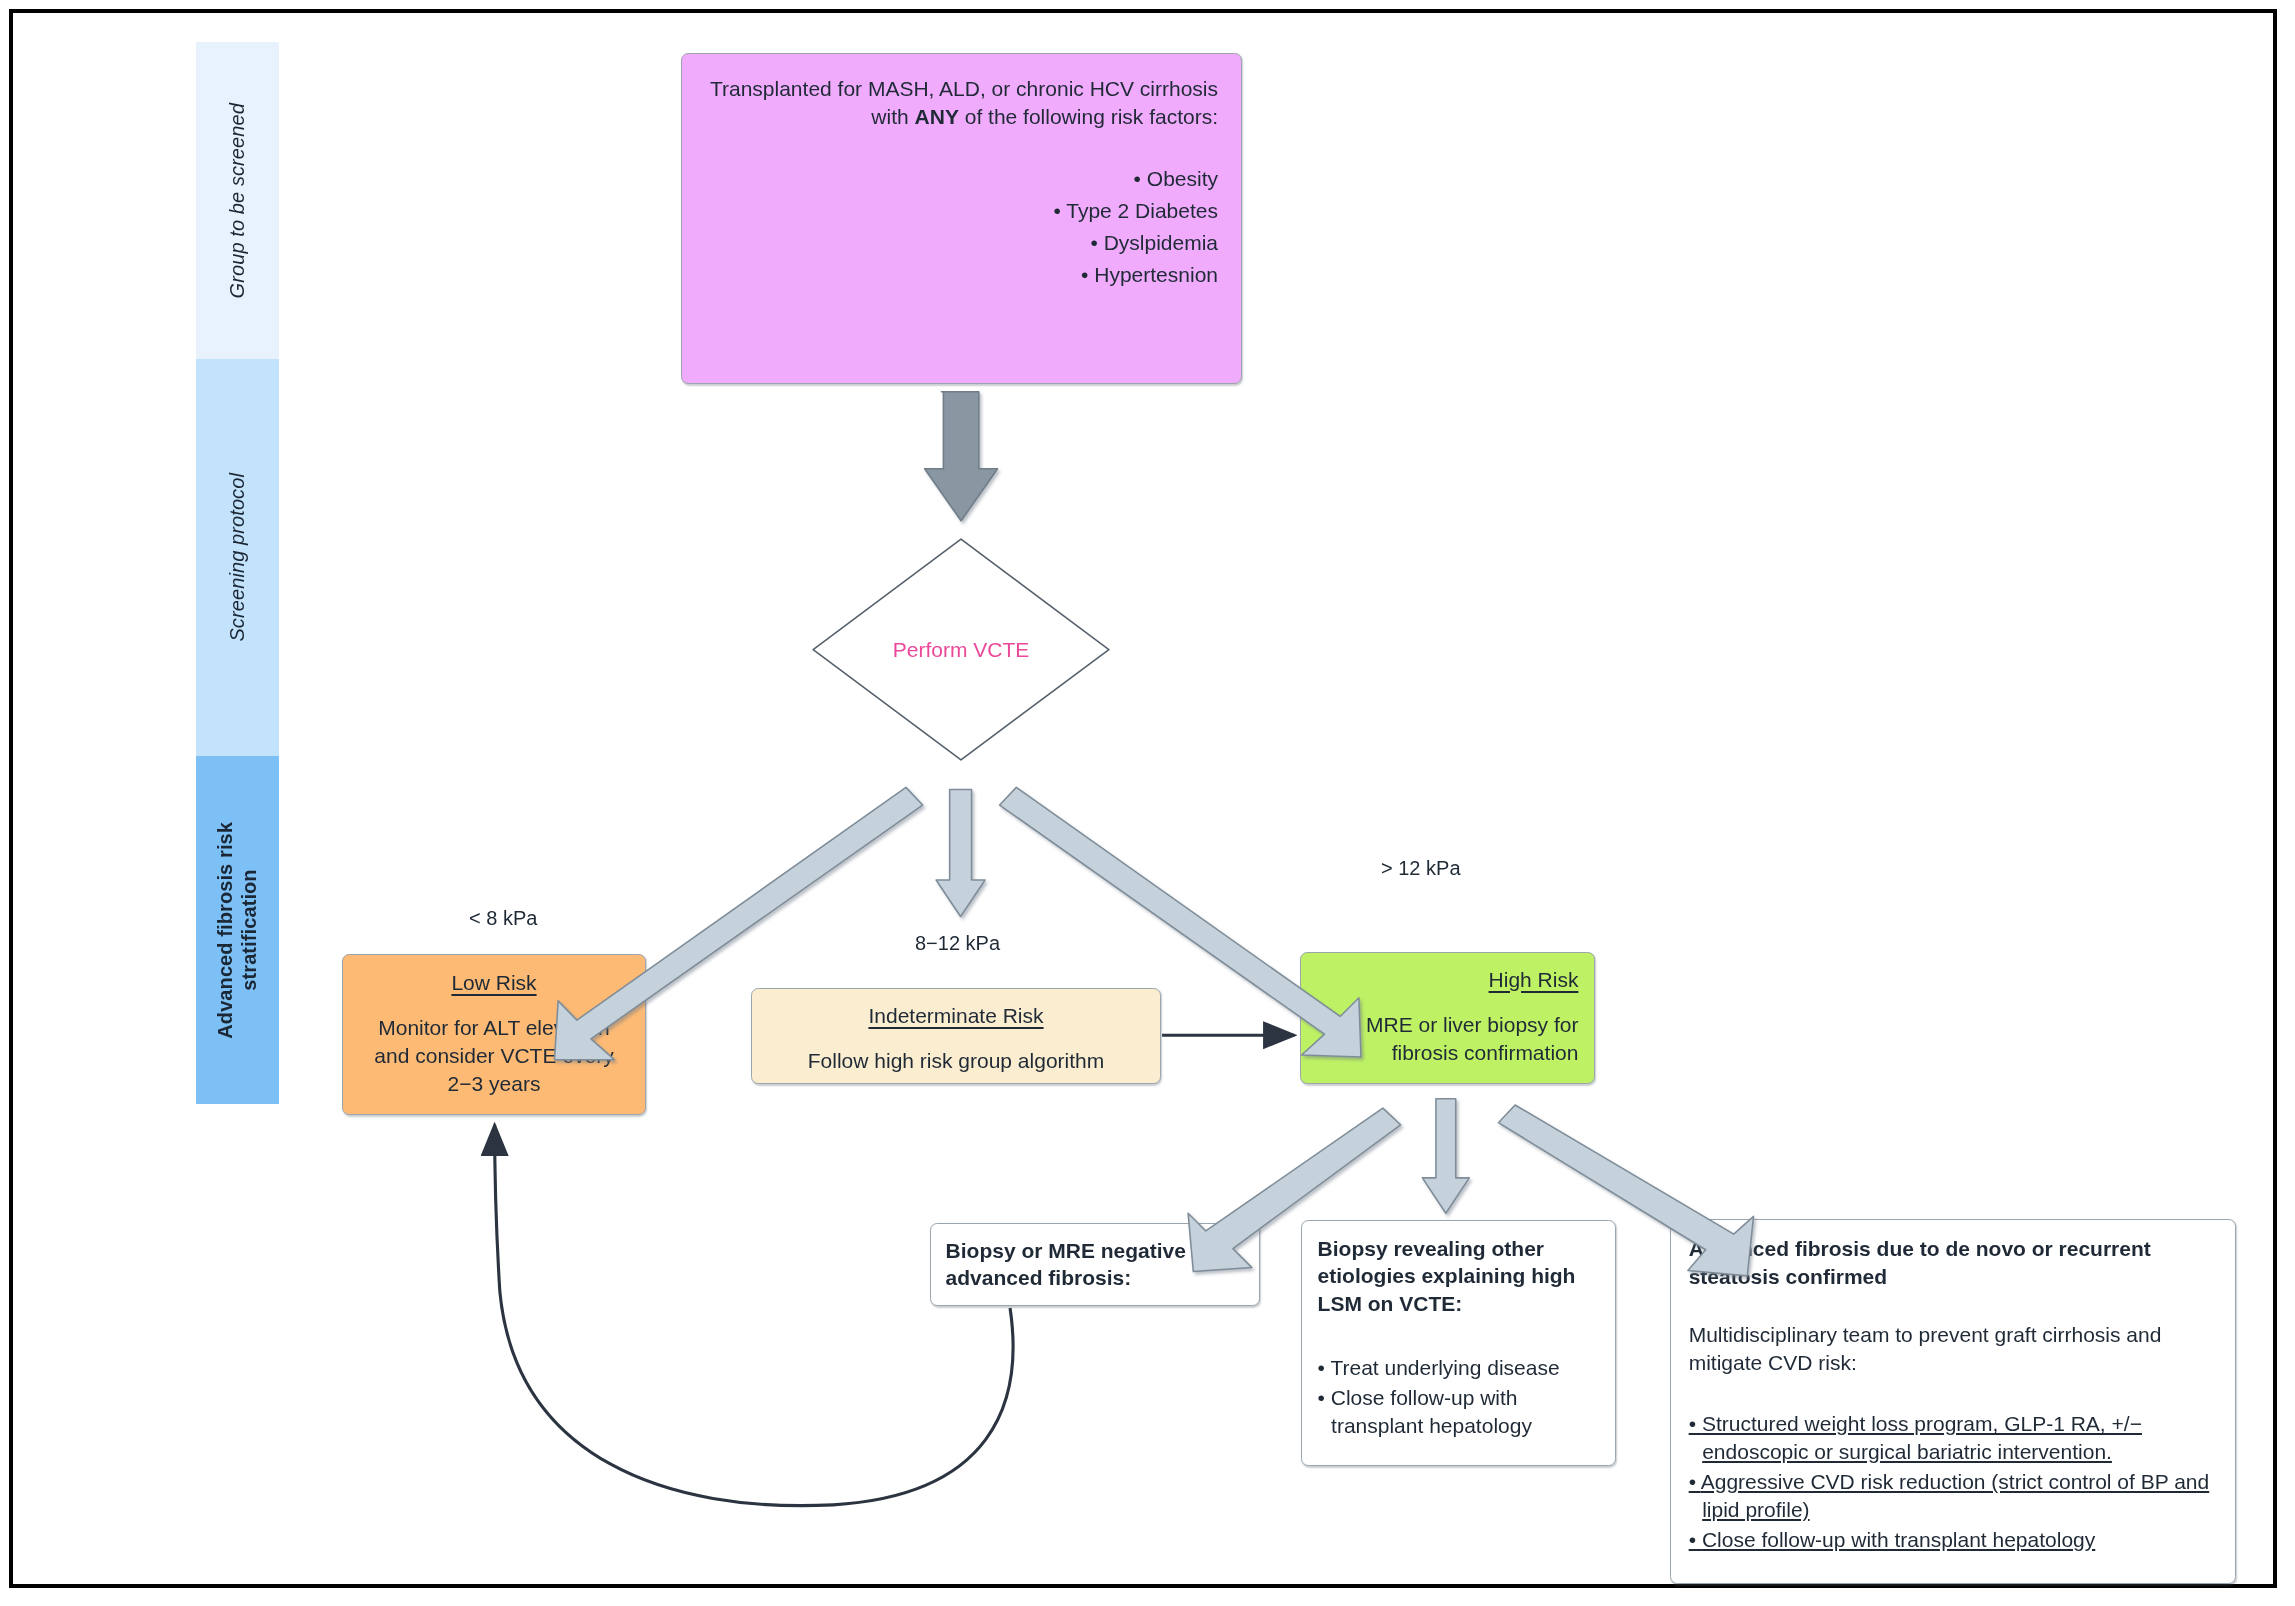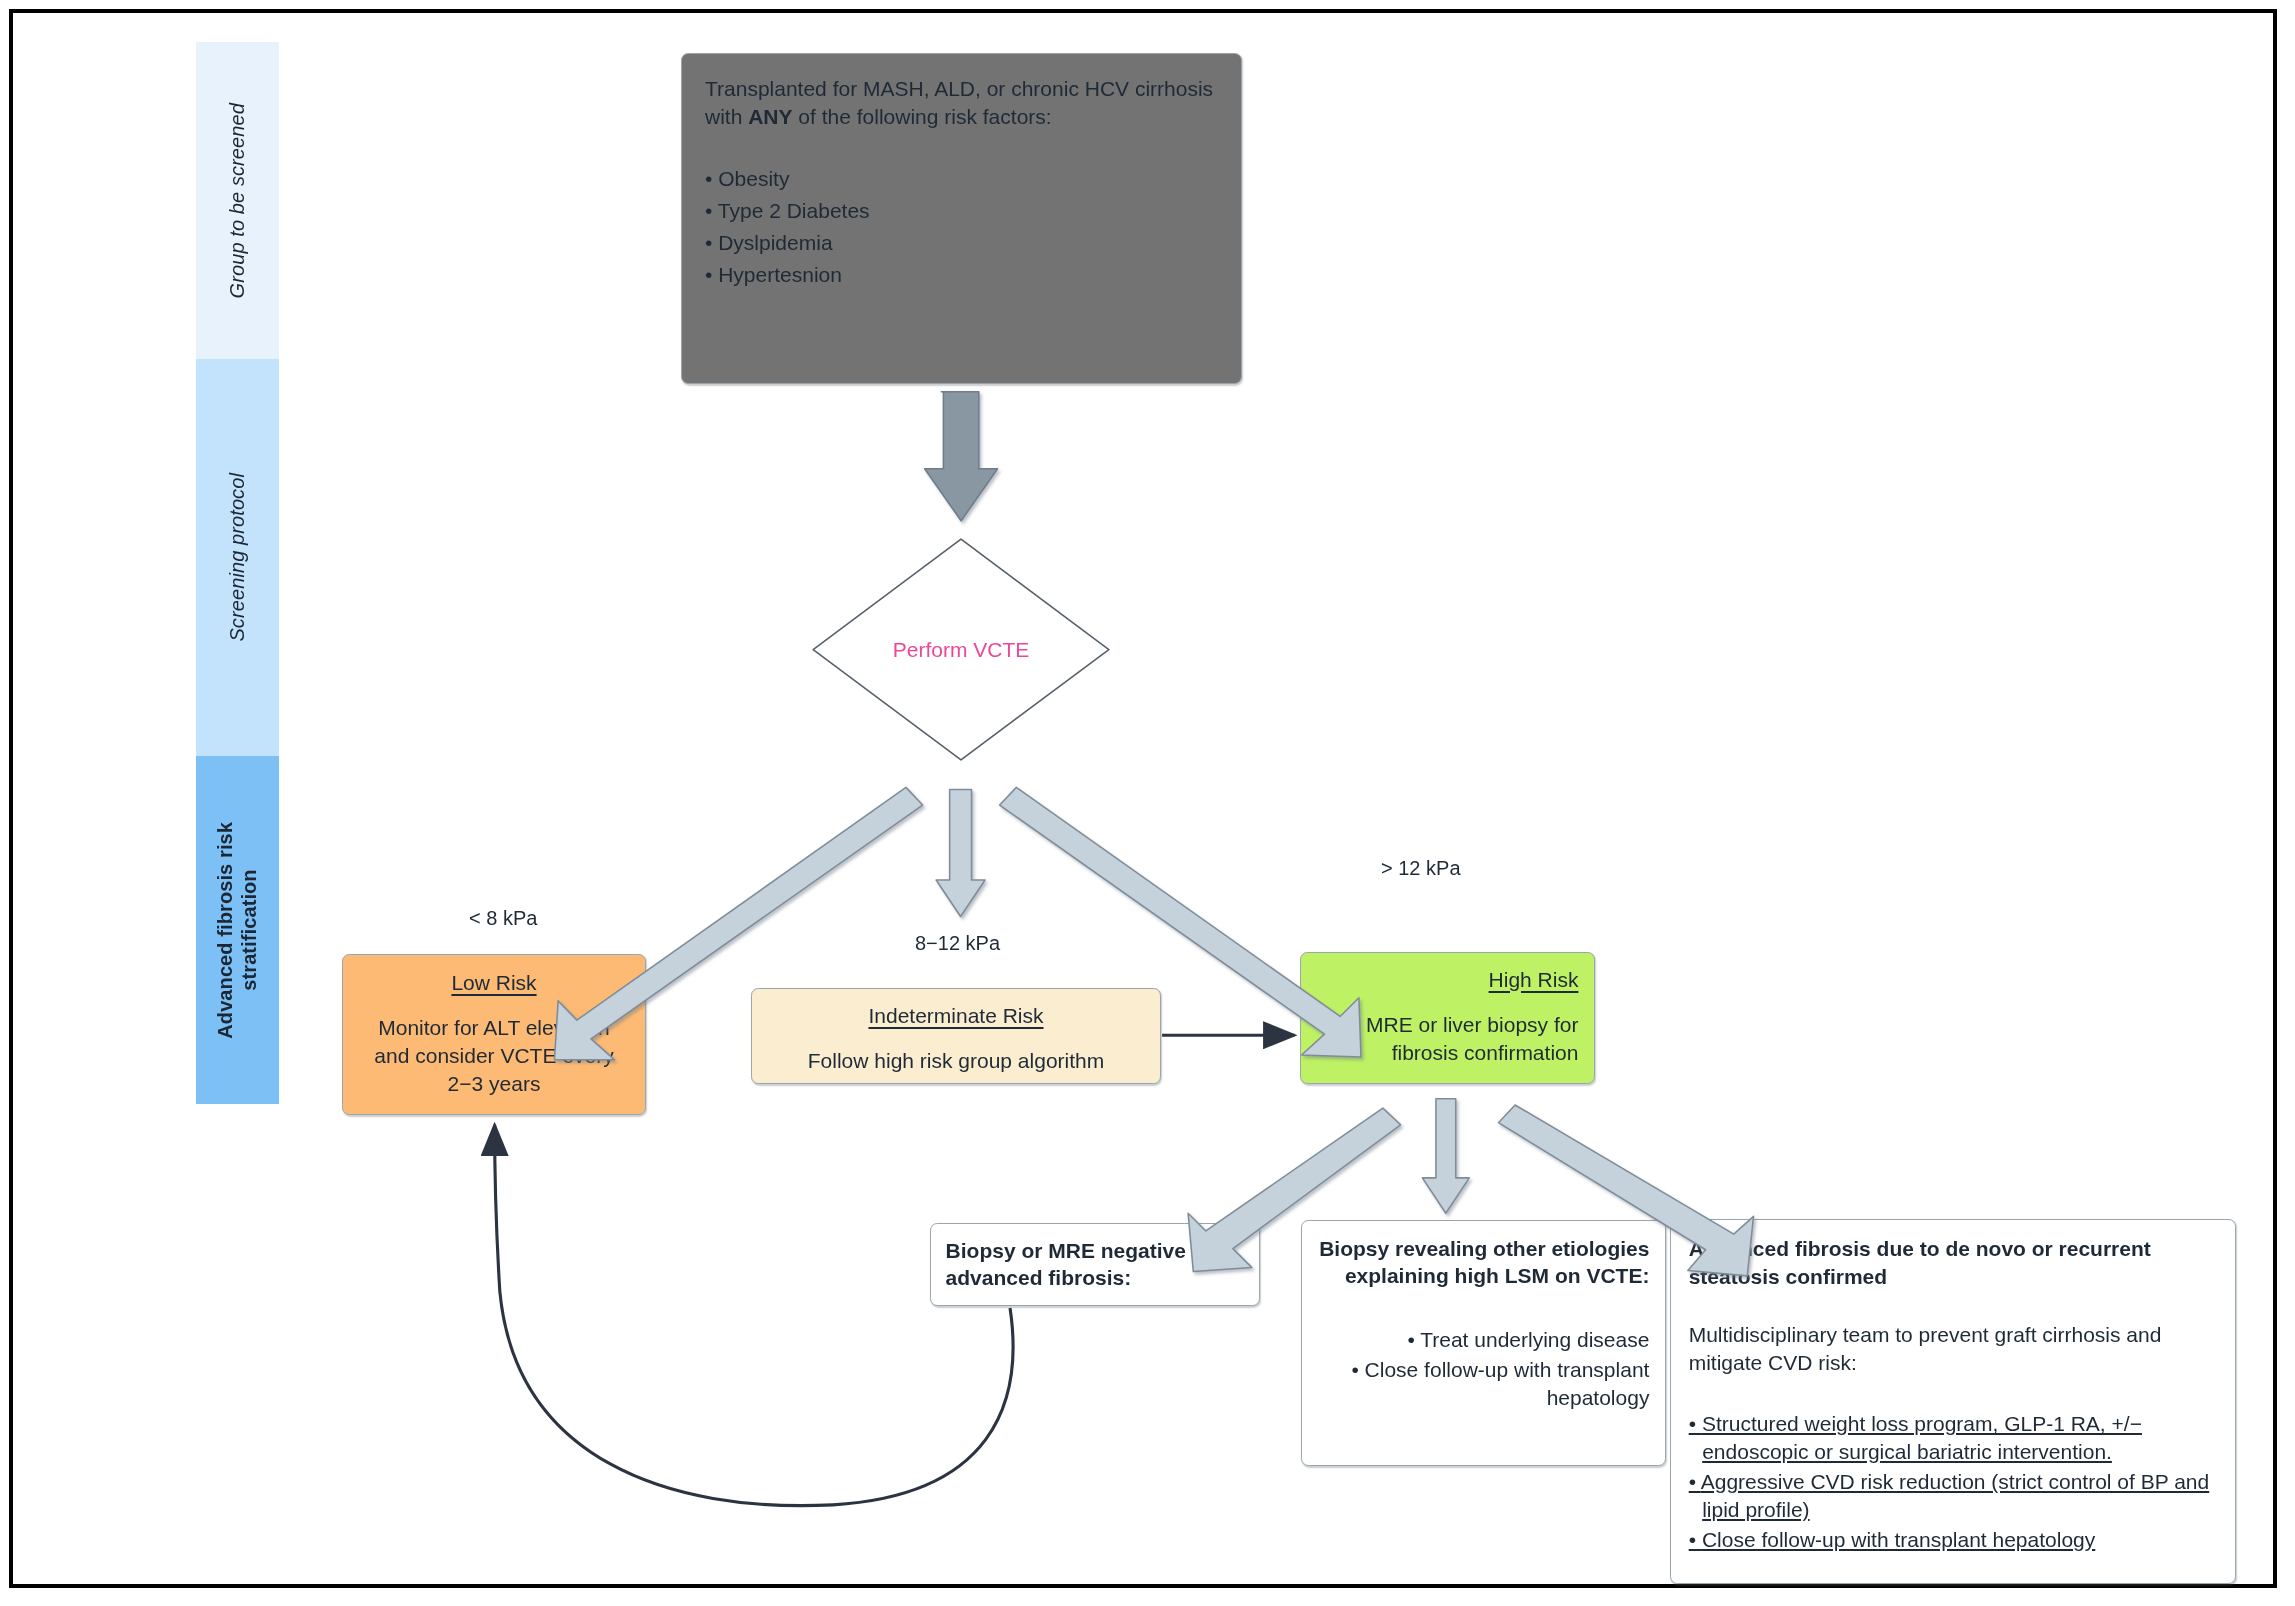--- a/index.html
+++ b/index.html
@@ -70,22 +70,23 @@
     line-height: 1.33;
     color: #1f2a36;
   }
 
   
   .box-group {
     left: 681px;
     top: 53px;
     width: 561px;
     height: 331px;
-    background: #737373;
+    background: #f0abfc;
     padding: 21px 23px;
+    text-align: right;
   }
   .box-group p { margin: 0; }
   .box-group .bullets {
     margin: 0;
     padding: 0;
     list-style: none;
     margin-top: 34px;
   }
   .box-group .bullets li {
     margin: 0 0 4.2px 13.5px;
@@ -171,25 +172,25 @@
     width: 330px;
     height: 83px;
     background: #ffffff;
     padding: 12.5px 14.6px;
     font-weight: bold;
     text-align: left;
   }
   .box-etio {
     left: 1301px;
     top: 1220px;
-    width: 365px;
+    width: 315px;
     height: 246px;
     background: #ffffff;
     padding: 13.5px 15.6px;
-    text-align: right;
+    text-align: left;
   }
   .box-etio .hd { font-weight: bold; display: block; }
   .box-etio ul {
     margin: 0; padding: 0; list-style: none;
     margin-top: 36px;
   }
   .box-etio ul li {
     margin: 0 0 2.1px 13.5px;
     text-indent: -13.5px;
     font-weight: normal;

